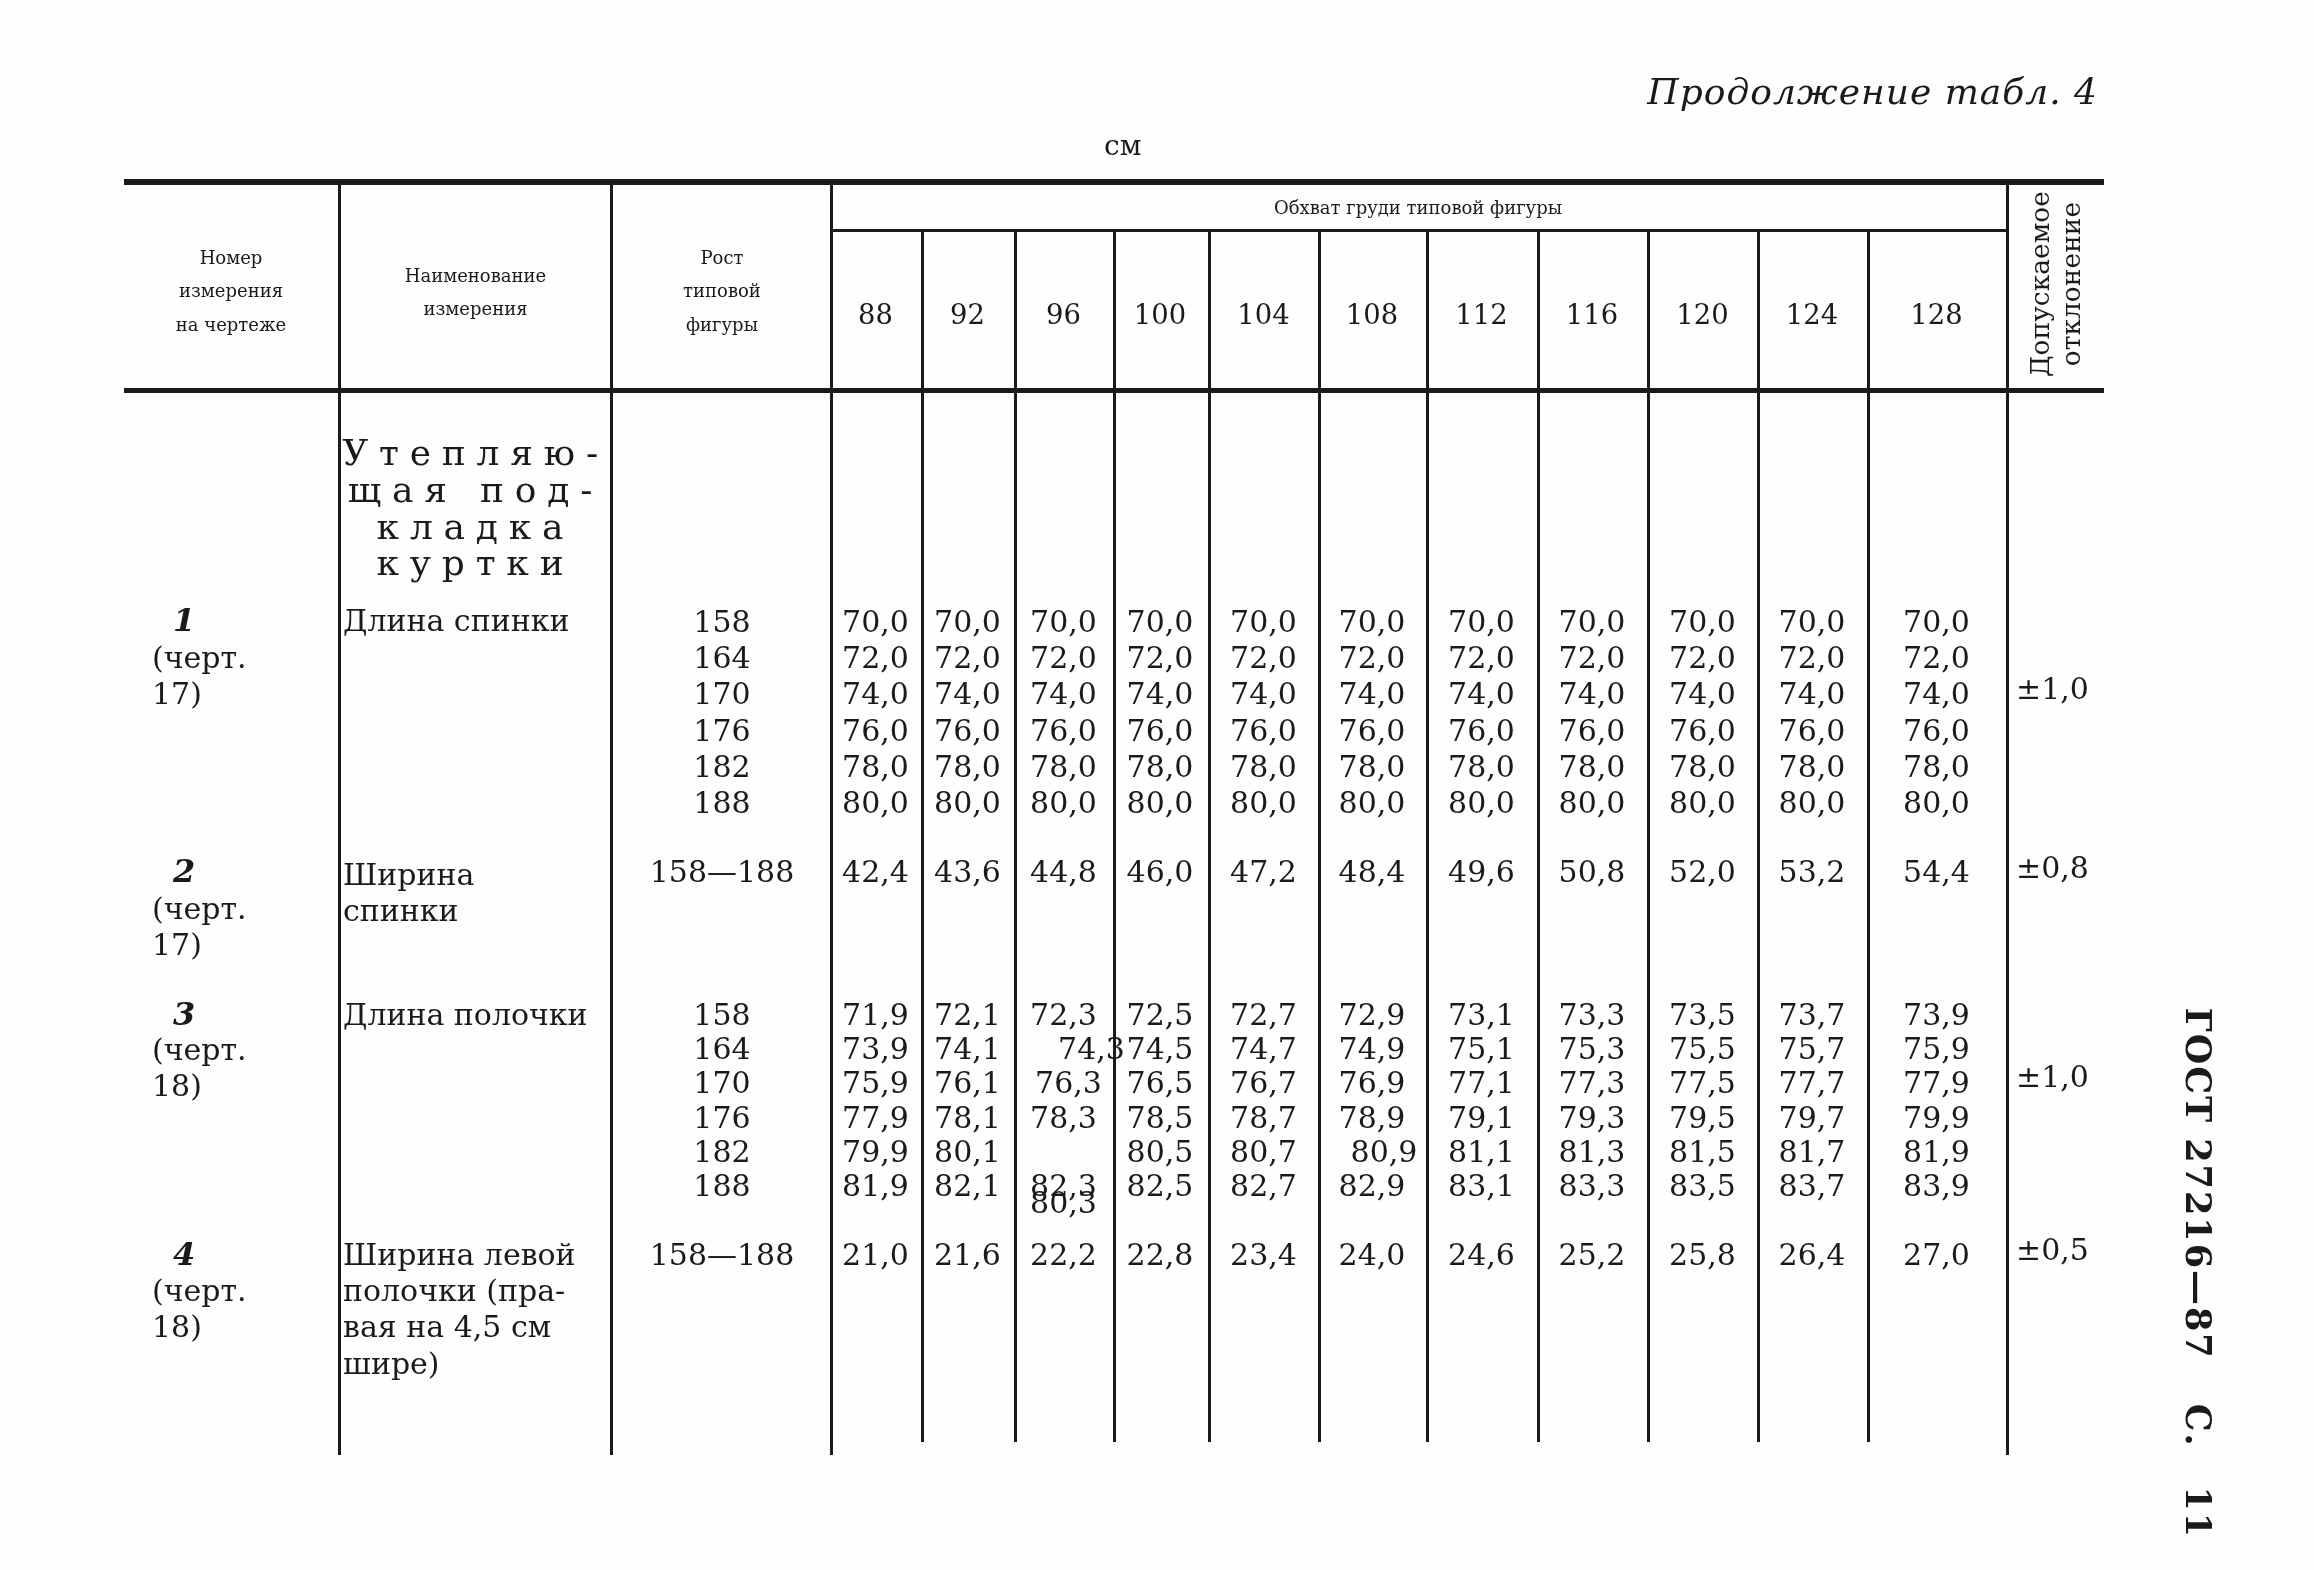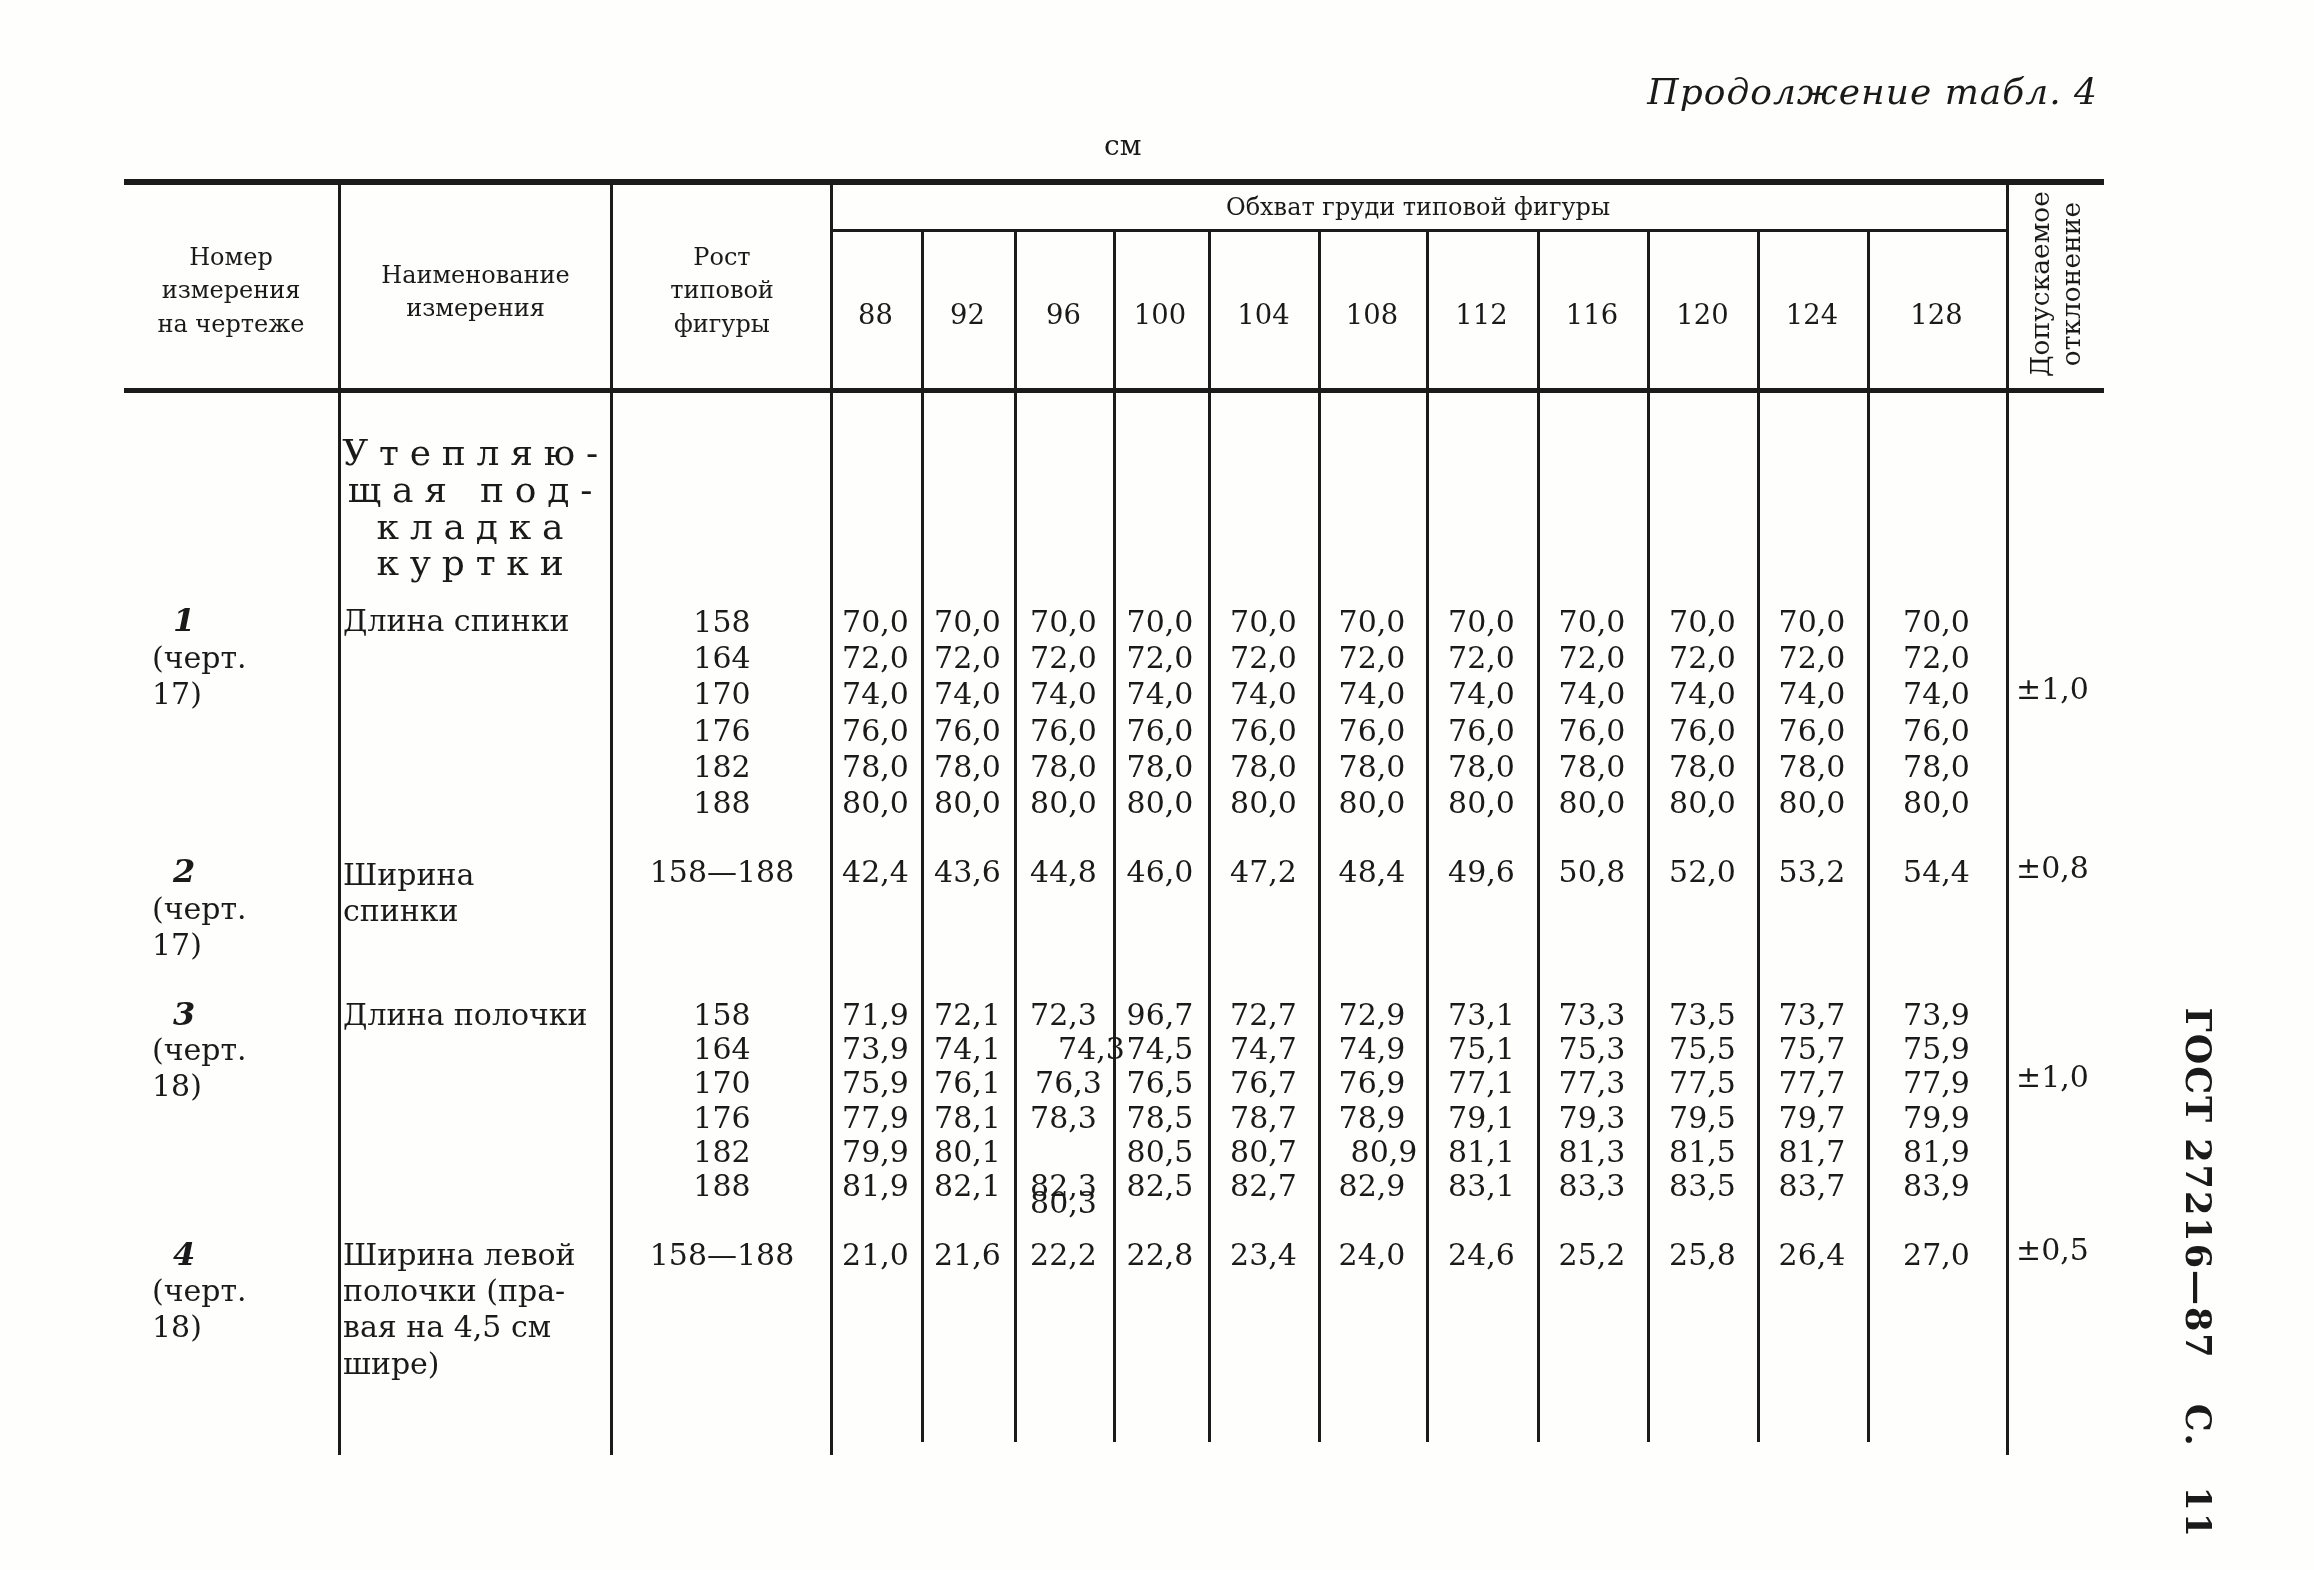--- a/index.html
+++ b/index.html
@@ -9,21 +9,21 @@
     font-family:"DejaVu Serif","Liberation Serif",serif;
   }
   .continuation {
     position:absolute; top:71px; right:216px;
     font-style:italic; font-size:36px; letter-spacing:1px; white-space:nowrap;
   }
   .unit { position:absolute; left:1104px; top:129px; font-size:28px; }
   .hline { position:absolute; background:#1b1b1b; }
   .vline { position:absolute; width:2.9px; background:#1b1b1b; }
   .cell { position:absolute; white-space:nowrap; font-size:30px; line-height:33px; text-align:center; }
-  .hc { font-size:24px; line-height:33px; }
+  .hc { font-size:18px; line-height:33px; }
   .size { font-size:27.4px; }
   .heading-line { font-size:36px; letter-spacing:0.30em; }
   .num { font-weight:bold; font-style:italic; font-size:32px; text-align:left; }
   .fig, .name { text-align:left; }
   .dev { text-align:left; }
   .dev-rot {
     position:absolute; left:1937px; top:240px; width:235px; height:88px;
     transform:rotate(-90deg);
     display:flex; flex-direction:column; justify-content:center; align-items:center;
     font-size:26.5px; line-height:31px; white-space:nowrap;
@@ -201,21 +201,21 @@
         <div class="cell name" style="left: 343px; top: 998px; width: 265px;">Длина полочки</div>
         <div class="cell" style="left: 613px; top: 998px; width: 218px;">158</div>
         <div class="cell" style="left: 613px; top: 1032px; width: 218px;">164</div>
         <div class="cell" style="left: 613px; top: 1066px; width: 218px;">170</div>
         <div class="cell" style="left: 613px; top: 1101px; width: 218px;">176</div>
         <div class="cell" style="left: 613px; top: 1135px; width: 218px;">182</div>
         <div class="cell" style="left: 613px; top: 1169px; width: 218px;">188</div>
         <div class="cell" style="left: 830px; top: 998px; width: 91px;">71,9</div>
         <div class="cell" style="left: 921px; top: 998px; width: 93px;">72,1</div>
         <div class="cell" style="left: 1014px; top: 998px; width: 99px;">72,3</div>
-        <div class="cell" style="left: 1113px; top: 998px; width: 94px;">96,7</div>
+        <div class="cell" style="left: 1113px; top: 998px; width: 94px;">72,5</div>
         <div class="cell" style="left: 1208px; top: 998px; width: 111px;">72,7</div>
         <div class="cell" style="left: 1318px; top: 998px; width: 108px;">72,9</div>
         <div class="cell" style="left: 1426px; top: 998px; width: 111px;">73,1</div>
         <div class="cell" style="left: 1537px; top: 998px; width: 110px;">73,3</div>
         <div class="cell" style="left: 1647px; top: 998px; width: 111px;">73,5</div>
         <div class="cell" style="left: 1757px; top: 998px; width: 110px;">73,7</div>
         <div class="cell" style="left: 1867px; top: 998px; width: 139px;">73,9</div>
         <div class="cell" style="left: 830px; top: 1032px; width: 91px;">73,9</div>
         <div class="cell" style="left: 921px; top: 1032px; width: 93px;">74,1</div>
         <div class="cell" style="left: 1014px; top: 1032px; width: 99px; padding-left: 28px;">74,3</div>

